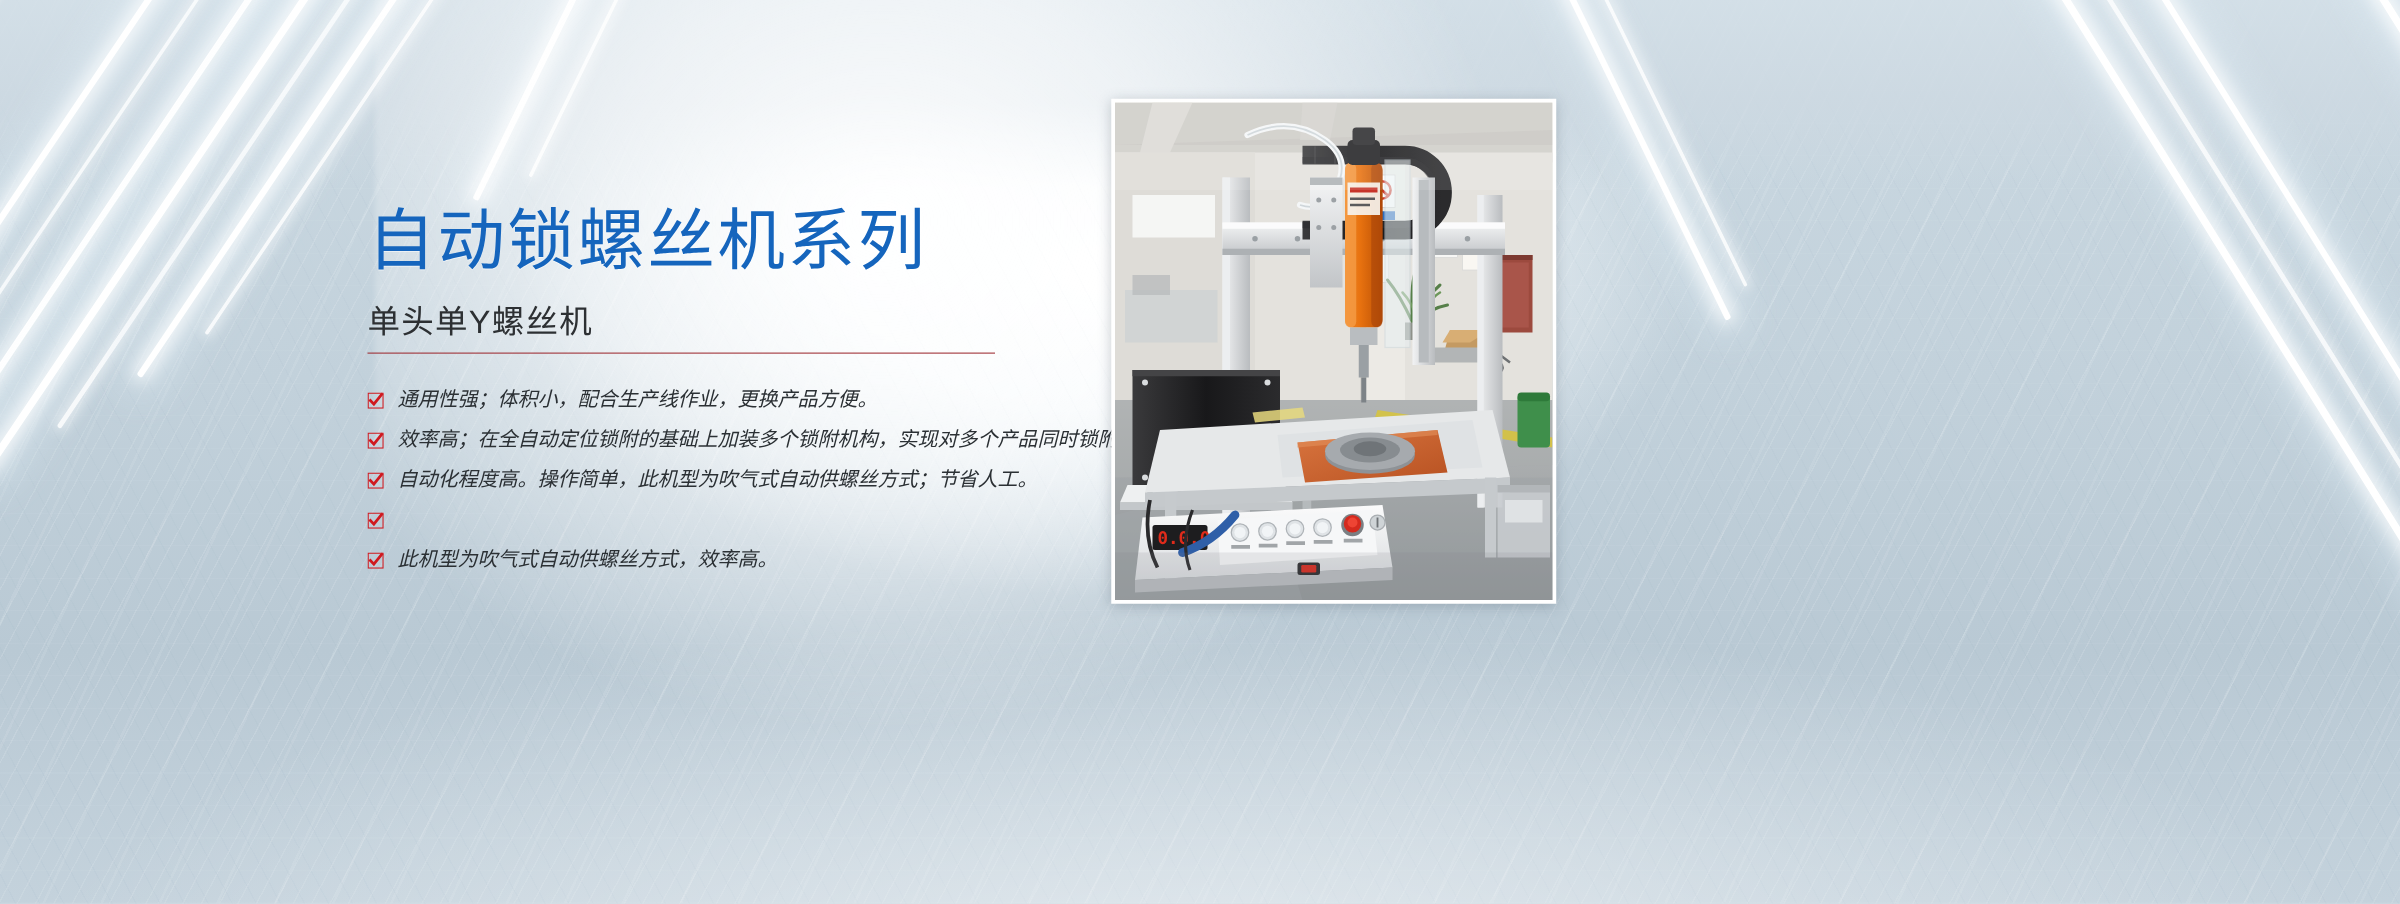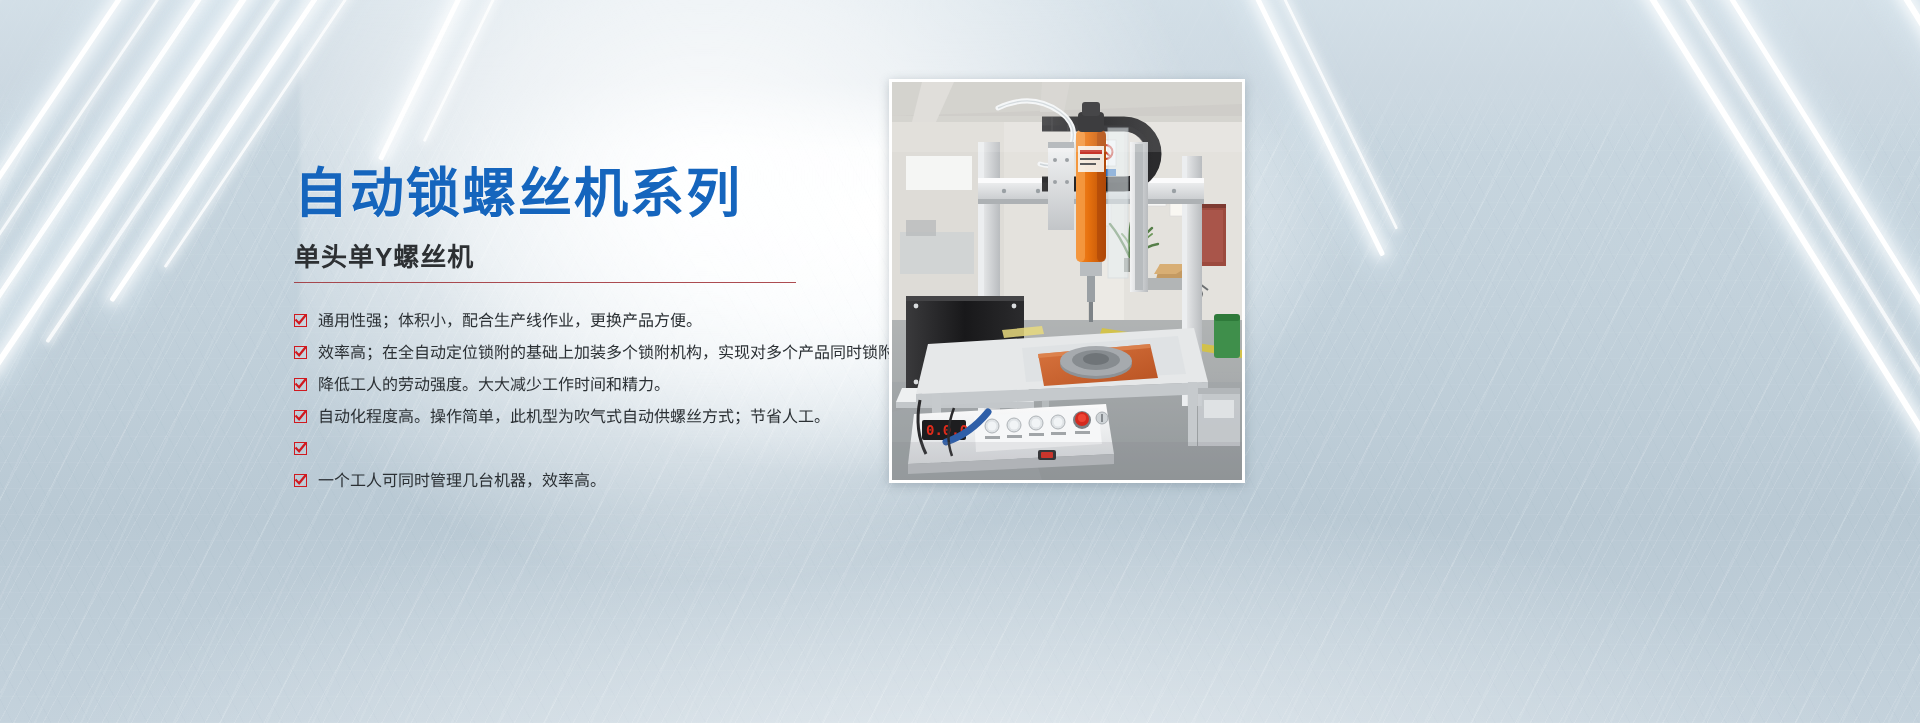--- a/index.html
+++ b/index.html
@@ -51,35 +51,35 @@
 
   
   .streak{position:absolute;background:#ffffff;border-radius:2px;
     box-shadow:0 0 14px 3px rgba(255,255,255,.95),0 0 34px 10px rgba(226,240,248,.65);}
   .streak.dim{background:rgba(255,255,255,.86);box-shadow:0 0 10px 2px rgba(255,255,255,.7);}
 
   
   .content{position:absolute;left:0;top:0;width:1920px;height:723px;}
   .title{
     position:absolute;left:294px;top:166px;
-    font-size:54px;font-weight:bold;letter-spacing:2px;
+    font-size:54px;font-weight:normal;letter-spacing:2px;
     color:#1565bd;line-height:1;white-space:nowrap;
     text-shadow:0 1px 0 rgba(255,255,255,.55);
   }
   .subtitle{
     position:absolute;left:294px;top:236px;
-    font-size:26px;font-weight:bold;color:#2d3033;letter-spacing:1px;
+    font-size:26px;font-weight:normal;color:#2d3033;letter-spacing:1px;
     white-space:nowrap;
   }
   .rule{
     position:absolute;left:294px;top:282px;width:502px;height:1px;
     background:#9d2d33;opacity:.85;
   }
 
-  .bullets{position:absolute;left:294px;top:306px;width:620px;}
+  .bullets{position:absolute;left:294px;top:306px;width:620px;font-style:italic;}
   .bullet{
     display:flex;align-items:flex-start;gap:11px;
     height:31px;margin-bottom:2px;
   }
   .bullet + .bullet{margin-top:0;}
   .bullets .bullet{margin-bottom:1px;}
   .chk{
     flex:0 0 auto;width:13px;height:13px;margin-top:8px;position:relative;
   }
   .chk svg{display:block;}
@@ -157,29 +157,20 @@
       <div class="bullet">
         <span class="chk">
           <svg width="13" height="13" viewBox="0 0 13 13">
             <rect x="0.5" y="0.5" width="12" height="12" fill="none" stroke="#d0191f" stroke-width="1"></rect>
             <path d="M2.3 6.4 L5.1 9.3 L11.3 1.6" fill="none" stroke="#d0191f" stroke-width="2.2" stroke-linecap="square"></path>
           </svg>
         </span>
         <span class="btxt">效率高；在全自动定位锁附的基础上加装多个锁附机构，实现对多个产品同时锁附。</span>
       </div>
 
-      <div class="bullet">
-        <span class="chk">
-          <svg width="13" height="13" viewBox="0 0 13 13">
-            <rect x="0.5" y="0.5" width="12" height="12" fill="none" stroke="#d0191f" stroke-width="1"></rect>
-            <path d="M2.3 6.4 L5.1 9.3 L11.3 1.6" fill="none" stroke="#d0191f" stroke-width="2.2" stroke-linecap="square"></path>
-          </svg>
-        </span>
-        <span class="btxt">降低工人的劳动强度。大大减少工作时间和精力。</span>
-      </div>
 
       <div class="bullet">
         <span class="chk">
           <svg width="13" height="13" viewBox="0 0 13 13">
             <rect x="0.5" y="0.5" width="12" height="12" fill="none" stroke="#d0191f" stroke-width="1"></rect>
             <path d="M2.3 6.4 L5.1 9.3 L11.3 1.6" fill="none" stroke="#d0191f" stroke-width="2.2" stroke-linecap="square"></path>
           </svg>
         </span>
         <span class="btxt">自动化程度高。操作简单，此机型为吹气式自动供螺丝方式；节省人工。</span>
       </div>
@@ -193,21 +184,21 @@
         </span>
       </div>
 
       <div class="bullet">
         <span class="chk">
           <svg width="13" height="13" viewBox="0 0 13 13">
             <rect x="0.5" y="0.5" width="12" height="12" fill="none" stroke="#d0191f" stroke-width="1"></rect>
             <path d="M2.3 6.4 L5.1 9.3 L11.3 1.6" fill="none" stroke="#d0191f" stroke-width="2.2" stroke-linecap="square"></path>
           </svg>
         </span>
-        <span class="btxt">一个工人可同时管理几台机器，效率高。</span>
+        <span class="btxt">此机型为吹气式自动供螺丝方式，效率高。</span>
       </div>
 
     </div>
 
     <div class="photo-frame">
       <div class="photo">
         <svg viewBox="0 0 350 398" width="350" height="398" preserveAspectRatio="none">
           <defs>
             <linearGradient id="gWallTop" x1="0" y1="0" x2="0" y2="1">
               <stop offset="0" stop-color="#e9e7e2"></stop>

